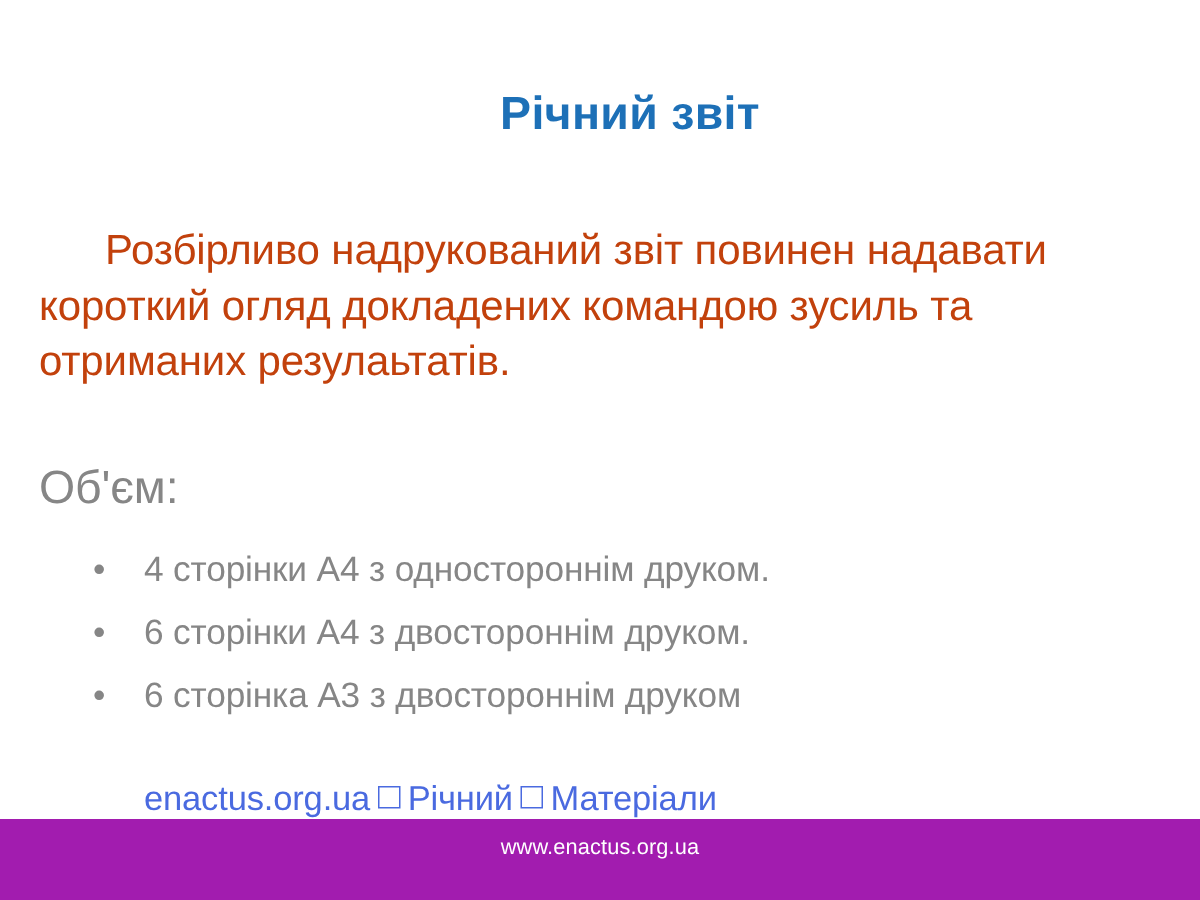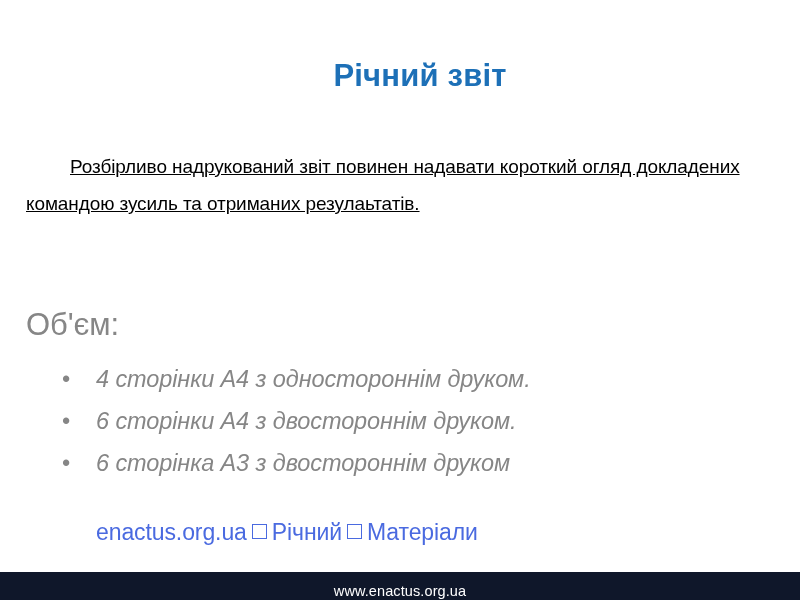--- a/index.html
+++ b/index.html
@@ -38,27 +38,26 @@
   }
 
   
   .body-block {
     position: absolute;
     left: 26px;
     top: 148px;
     width: 748px;
   }
   .paragraph {
-    font-size: 19px;
-    color: #000000;
+    font-size: 28px;
+    color: #c2410c;
     line-height: 37px;
     text-indent: 44px;
     margin: 0;
     letter-spacing: -0.1px;
-    text-decoration: underline;
   }
 
   
   .volume-label {
     position: absolute;
     left: 26px;
     top: 309px;
     font-size: 31px;
     color: #868686;
     line-height: 32px;
@@ -86,21 +85,20 @@
   .bullet-dot {
     flex: 0 0 auto;
     width: 34px;
     text-align: left;
     font-size: 23.5px;
     line-height: 42px;
     color: #868686;
   }
   .bullet-text {
     flex: 1 1 auto;
-    font-style: italic;
   }
 
   
   .link-line {
     position: absolute;
     left: 96px;
     top: 517px;
     font-size: 23px;
     color: #4a6ae0;
     line-height: 30px;
@@ -116,22 +114,22 @@
     margin: 0 5px;
     box-sizing: border-box;
   }
 
   
   .footer-bar {
     position: absolute;
     left: 0;
     bottom: 0;
     width: 800px;
-    height: 28px;
-    background: #0f172a;
+    height: 54px;
+    background: #a21caf;
   }
   .footer-url {
     position: absolute;
     left: 0;
     top: 0;
     width: 800px;
     height: 38px;
     line-height: 38px;
     text-align: center;
     color: #ffffff;

